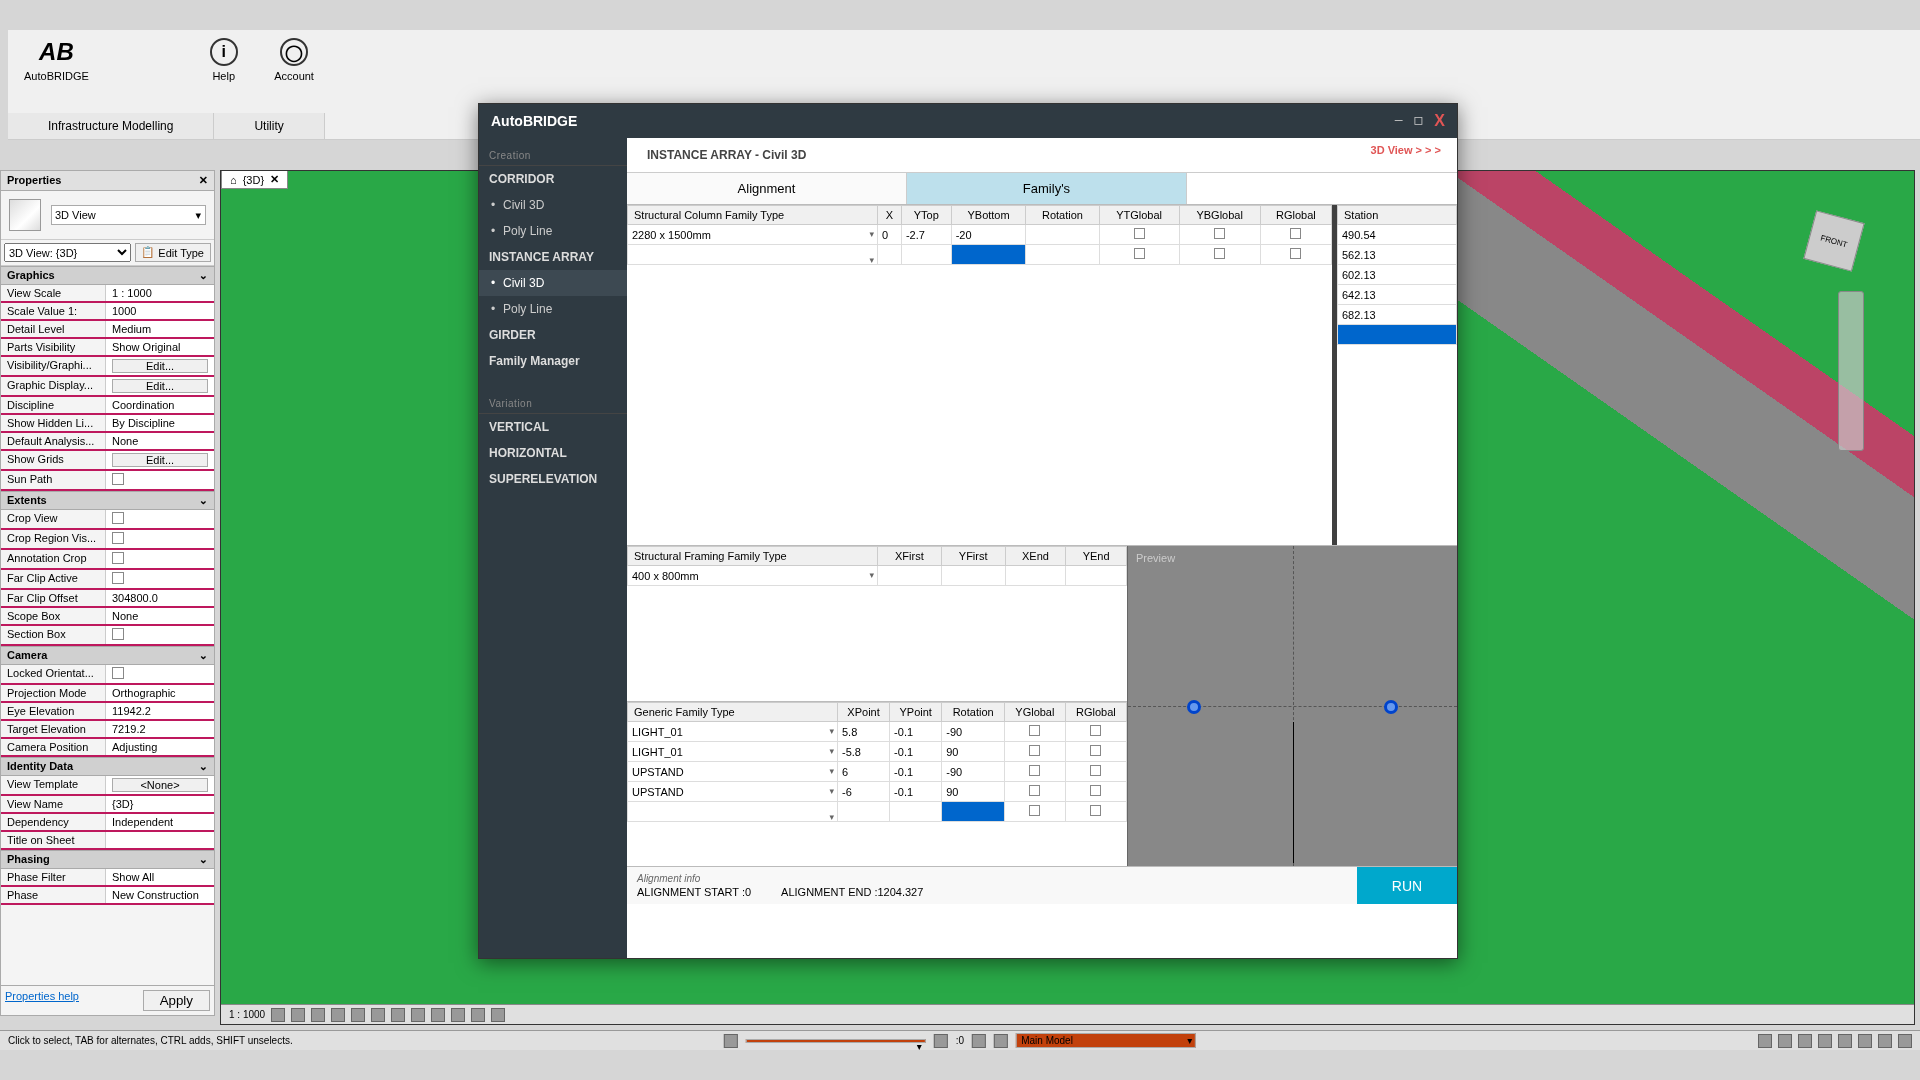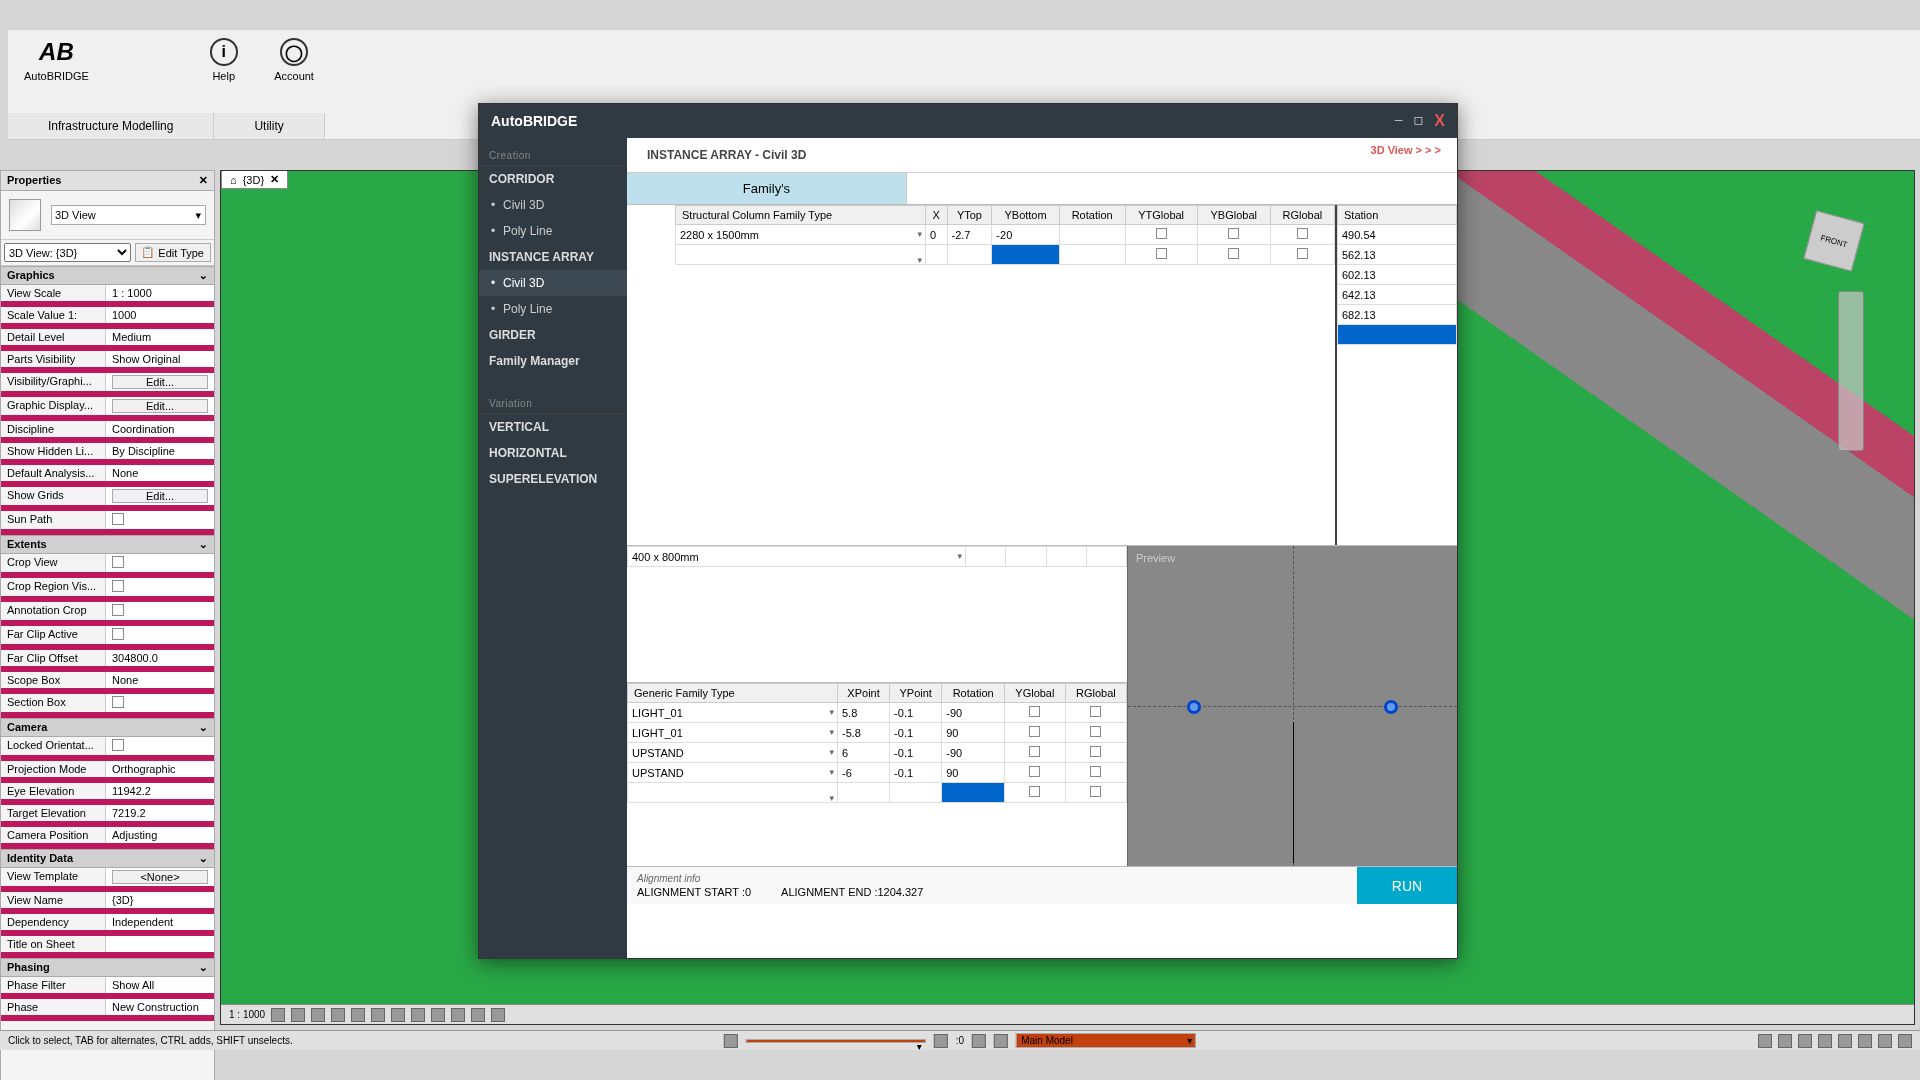--- a/index.html
+++ b/index.html
@@ -18,21 +18,21 @@
 .panel-title { background: #e0e0e0; padding: 3px 6px; font-weight: bold; display: flex; justify-content: space-between; border-bottom: 1px solid #aaa; }
 .panel-close { cursor: pointer; font-weight: bold; }
 .view-selector { display: flex; align-items: center; padding: 8px; border-bottom: 1px solid #ccc; }
 .view-cube-icon { width: 32px; height: 32px; background: linear-gradient(135deg,#ddd,#fff 60%,#ddd); border:1px solid #999; margin-right: 10px; }
 .view-name-sel { flex: 1; background: #fff; border: 1px solid #aaa; padding: 3px; position: relative; }
 .view-name-sel::after { content: '▾'; position: absolute; right: 4px; }
 .edit-type-row { display: flex; padding: 3px; border-bottom: 1px solid #ccc; }
 .edit-type-row select { flex: 1; font-size: 11px; }
 .edit-type-btn { border: 1px solid #aaa; padding: 2px 6px; margin-left: 4px; background: #f0f0f0; display: flex; align-items: center; gap: 3px; }
 .section-header { background: #d0d0d0; padding: 2px 6px; font-weight: bold; display: flex; justify-content: space-between; border-top: 1px solid #aaa; border-bottom: 1px solid #aaa; }
-.prop-row { display: flex; border-bottom: 6px solid #be185d; justify-content: center; }
+.prop-row { display: flex; border-bottom: 2px solid #be185d; justify-content: center; }
 .prop-label { width: 105px; padding: 2px 6px; border-right: 1px solid #ccc; white-space: nowrap; overflow: hidden; text-overflow: ellipsis; }
 .prop-value { flex: 1; padding: 2px 6px; background: #fff; white-space: nowrap; overflow: hidden; }
 .prop-checkbox { width: 12px; height: 12px; border: 1px solid #888; background: #fff; display: inline-block; }
 .prop-button { background: #f0f0f0; border: 1px solid #aaa; padding: 0 8px; text-align: center; width: 100%; }
 .panel-footer { display: flex; justify-content: space-between; padding: 4px; border-top: 1px solid #aaa; }
 .panel-footer a { color: #0066cc; text-decoration: underline; }
 .apply-btn { border: 1px solid #aaa; padding: 2px 16px; background: #f0f0f0; }
 
 
 .viewport { position: absolute; top: 170px; left: 220px; right: 5px; bottom: 55px; background: #5a7850; border: 1px solid #333; overflow: hidden; }
@@ -68,21 +68,21 @@
 .dialog-main { flex: 1; background: #fff; position: relative; }
 .dialog-header-row { display: flex; border-bottom: 1px solid #ccc; }
 .dialog-subtitle { padding: 10px 20px; font-size: 12px; font-weight: bold; color: #444; }
 .view3d-link { margin-left: auto; padding: 6px 16px; color: #e05555; font-size: 11px; font-weight: bold; }
 .tab-row { display: flex; border-bottom: 1px solid #bbb; }
 .tab { padding: 8px 0; width: 280px; text-align: center; font-size: 13px; border-right: 1px solid #ccc; background: #fafafa; }
 .tab.active { background: #bde0ec; }
 
 
 .grid-zone { display: flex; }
-.grid-main { flex: 1; border-right: 2px solid #404040; padding-left: 48px; }
+.grid-main { flex: 1; border-right: 5px solid #404040; }
 .grid-side { width: 120px; }
 .grid { font-size: 11px; border-collapse: collapse; width: 100%; }
 .grid th { background: #f0f0f0; border: 1px solid #ccc; padding: 3px 4px; font-weight: normal; text-align: center; }
 .grid td { border: 1px solid #ddd; padding: 3px 4px; height: 20px; }
 .grid td.dd { position: relative; }
 .grid td.dd::after { content: '▾'; position: absolute; right: 3px; color: #666; font-size: 9px; }
 .grid td.chk { text-align: center; }
 .grid td.chk span { display: inline-block; width: 11px; height: 11px; border: 1px solid #888; }
 .grid td.hilite { background: #0066cc; }
 .grid tr.sel td { background: #0066cc; }
@@ -359,20 +359,21 @@
       <div class="sidebar-group">VERTICAL</div>
       <div class="sidebar-group">HORIZONTAL</div>
       <div class="sidebar-group">SUPERELEVATION</div>
     </div>
     <div class="dialog-main">
       <div class="dialog-header-row">
         <div class="dialog-subtitle">INSTANCE ARRAY - Civil 3D</div>
         <div class="view3d-link">3D View &gt; &gt; &gt;</div>
       </div>
       <div class="tab-row">
+        <div class="tab">Alignment</div>
         <div class="tab active">Family's</div>
       </div>
 
       <div class="grid-zone">
         <div class="grid-main">
           <table class="grid">
             <tbody>
                 <tr>
               <th style="width:250px;text-align:left;padding-left:6px;">Structural Column Family Type</th>
               <th>X</th>
@@ -433,20 +434,27 @@
                 </tr>
           </tbody>
             </table>
         </div>
       </div>
 
       <div class="framing-zone">
         <div class="framing-grid">
           <table class="grid">
             <tbody>
+                <tr>
+              <th style="width:250px;text-align:left;padding-left:6px;">Structural Framing Family Type</th>
+              <th>XFirst</th>
+              <th>YFirst</th>
+              <th>XEnd</th>
+              <th>YEnd</th>
+            </tr>
             <tr>
               <td class="dd">400 x 800mm</td>
               <td></td>
                   <td></td>
                   <td></td>
                   <td></td>
             </tr>
           </tbody>
             </table>
           <div style="height:115px;"></div>

